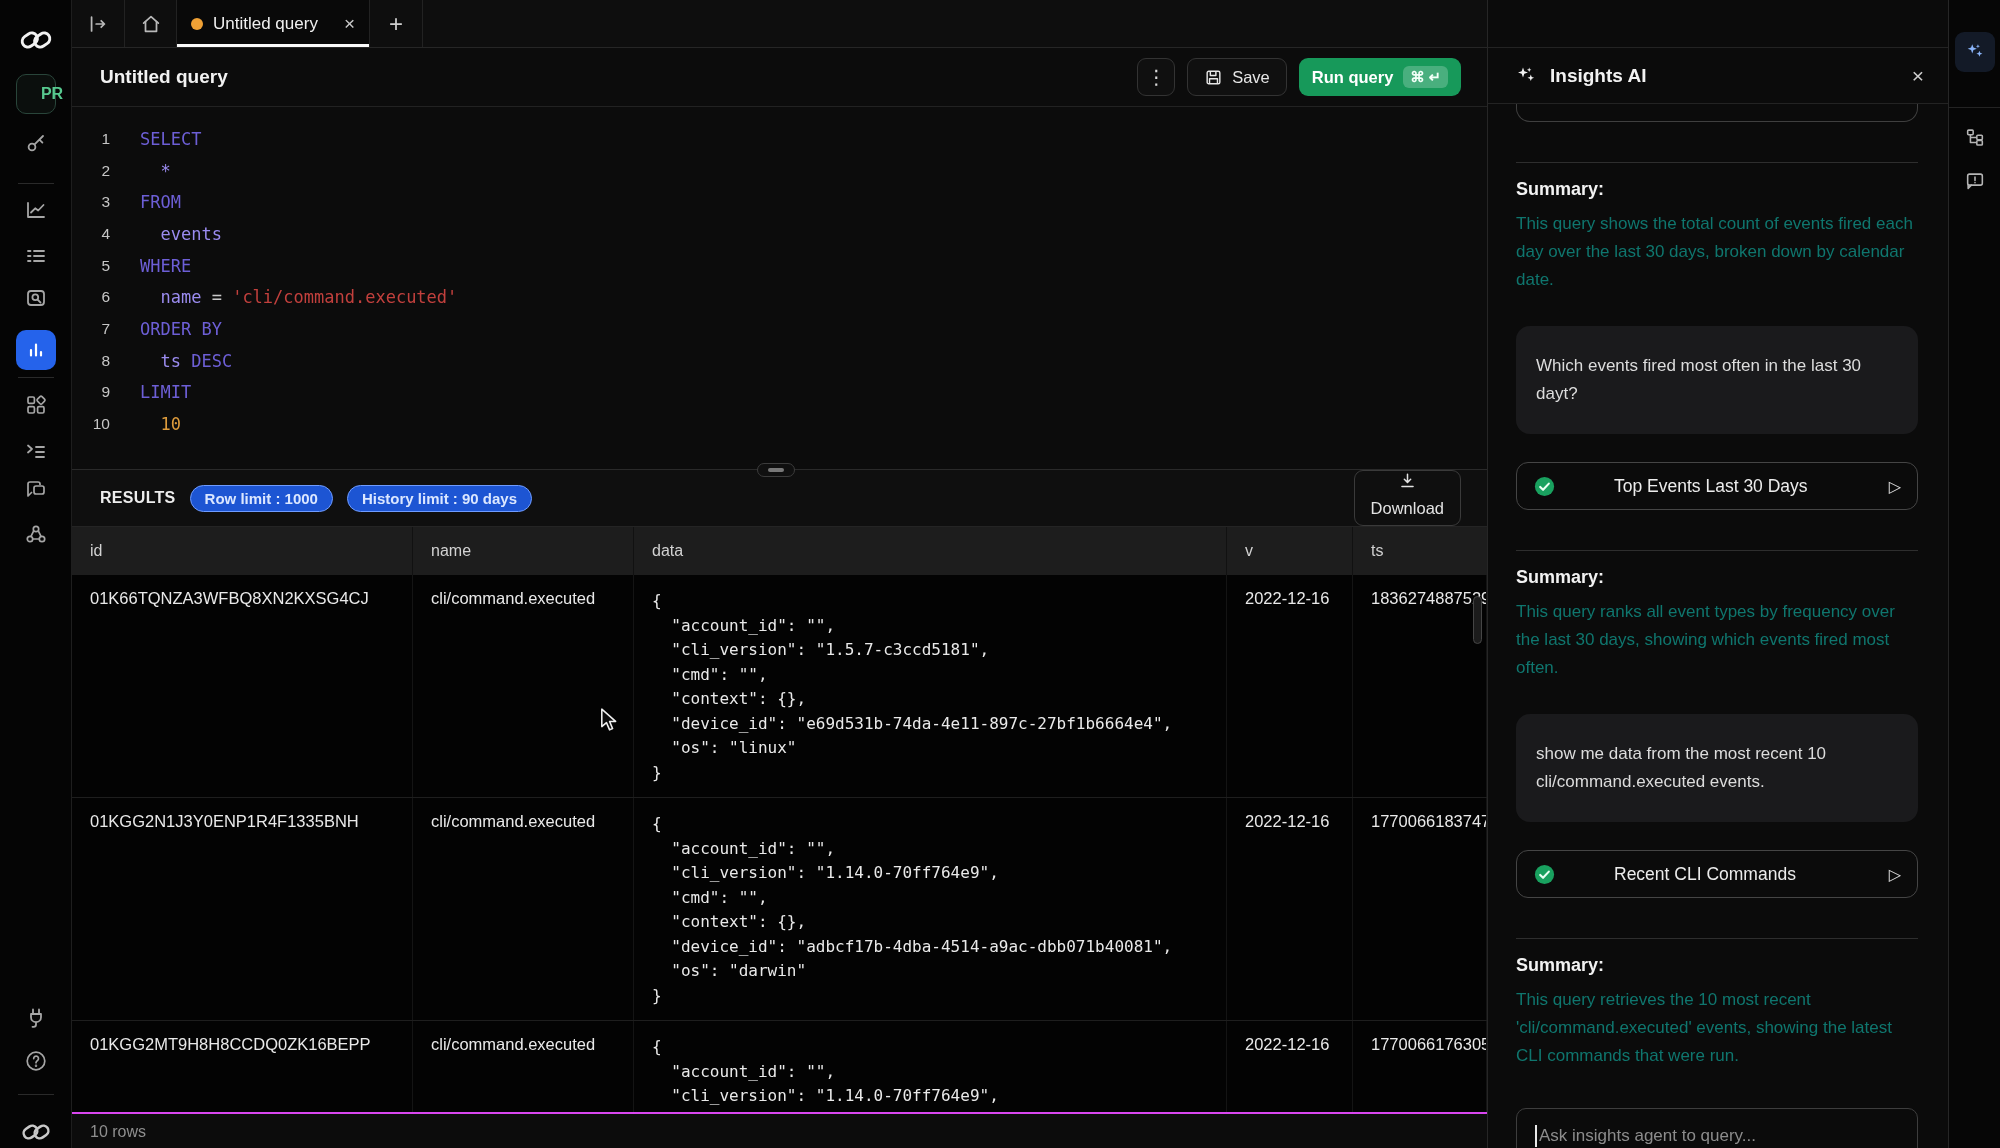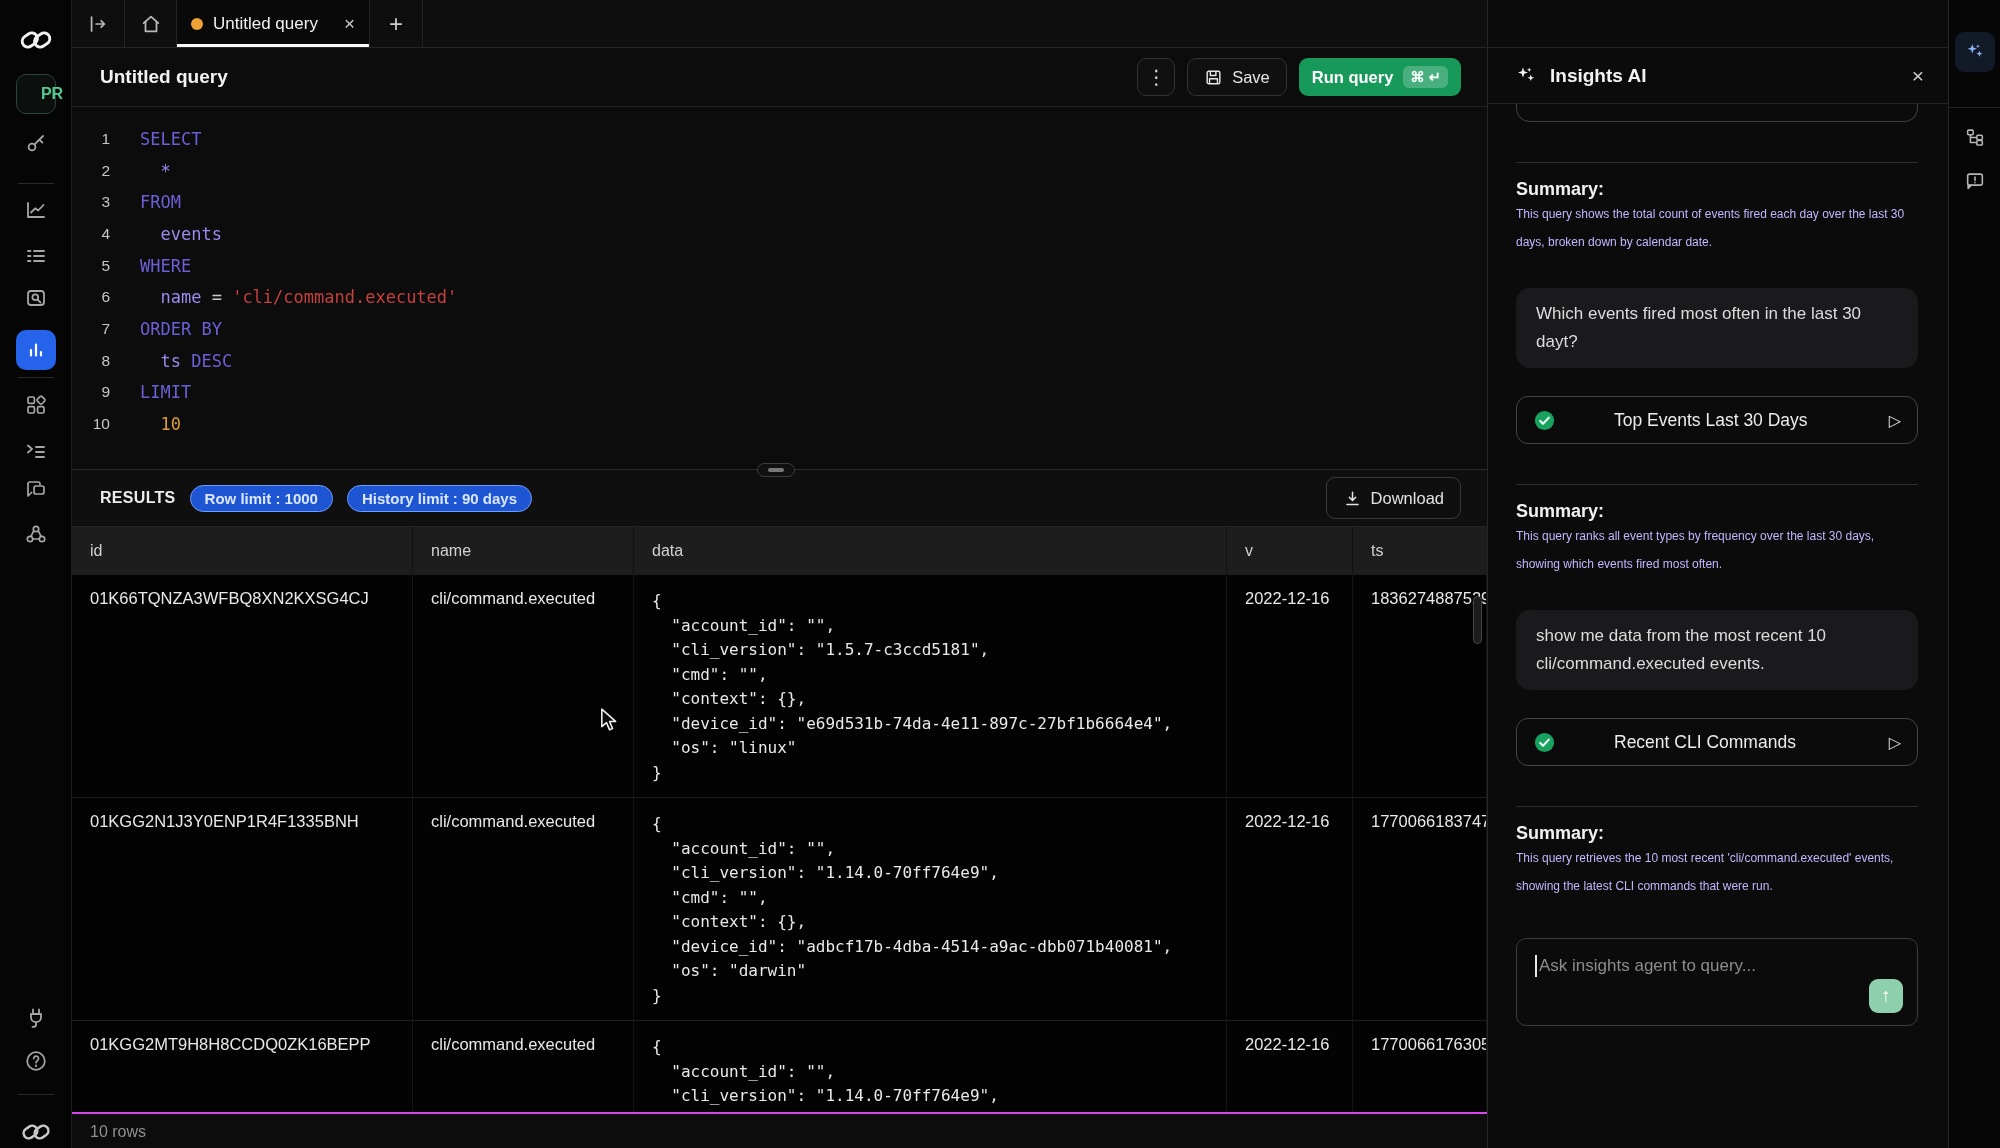--- a/index.html
+++ b/index.html
@@ -41,21 +41,21 @@
   .gutter { width:38px; text-align:right; color:#c6c6c6; font-size:15.5px; font-family:"Liberation Sans",sans-serif; flex:none; }
   .code-text { margin-left:30px; white-space:pre; }
   .tok-kw { color:#6d5fd6; } .tok-ident { color:#9b8cf0; } .tok-op { color:#c9c9c9; } .tok-str { color:#c2403d; } .tok-num { color:#de9c3c; }
 
   .splitter-handle { position:absolute; left:685px; top:463px; width:38px; height:14px; border:1px solid #3c3c3c; border-radius:7px; background:#101010; display:flex; align-items:center; justify-content:center; }
   .splitter-handle i { display:block; width:16px; height:4px; border-radius:2px; background:#787878; }
 
   .results-bar { height:57px; display:flex; align-items:center; padding:0 26px 0 28px; background:#0f0f0f; border-bottom:1px solid #242424; }
   .results-label { font-size:16px; font-weight:bold; color:#ededed; letter-spacing:.3px; }
   .badge { margin-left:14px; padding:4px 14px; border-radius:999px; background:#1d55d3; border:1.5px solid #6f9cff; color:#dbe7ff; font-size:15px; font-weight:600; white-space:nowrap; }
-  .download-btn { margin-left:auto; height:42px; border:1px solid #3a3a3a; border-radius:9px; display:flex; align-items:center; gap:9px; padding:0 16px; color:#e3e3e3; font-size:16.5px; background:#0f0f0f; }
+  .download-btn { margin-left:auto; height:56px; border:1px solid #3a3a3a; border-radius:9px; display:flex; align-items:center; gap:9px; padding:0 16px; color:#e3e3e3; font-size:16.5px; background:#0f0f0f;flex-direction:column; }
 
   .table-header { height:48px; background:#1d1d1d; display:flex; }
   .th { line-height:48px; padding-left:18px; color:#d2d2d2; font-size:16px; border-right:1px solid #111; }
   .col-id { width:341px; } .col-name { width:221px; } .col-data { width:593px; } .col-v { width:126px; } .col-ts { width:134px; border-right:none; }
   .table-body { height:537px; overflow:hidden; position:relative; background:#030303; }
   .trow { display:flex; border-bottom:1px solid #1e1e1e; }
   .td { padding:14px 0 12px 18px; border-right:1px solid #141414; font-size:16.5px; color:#e9e9e9; overflow:hidden; white-space:nowrap; }
   .td pre { font-family:"DejaVu Sans Mono", monospace; font-size:16px; line-height:24.5px; color:#e9e9e9; }
   .scroll-thumb { position:absolute; right:5px; top:21px; width:9px; height:48px; border-radius:5px; background:#1c1c1c; border:1px solid #454545; }
   .status-bar { height:36px; border-top:2px solid #d946ef; background:#0c0c0c; }
@@ -65,22 +65,22 @@
   .insights { position:absolute; left:1487px; top:0; width:461px; height:1148px; background:#0b0b0b; border-left:1px solid #262626; }
   .ins-topstrip { height:48px; border-bottom:1px solid #232323; }
   .ins-header { height:56px; display:flex; align-items:center; padding:0 24px 0 26px; border-bottom:1px solid #232323; }
   .ins-title { margin-left:12px; font-size:19px; font-weight:600; color:#f2f2f2; }
   .ins-close { margin-left:auto; font-size:21px; color:#cfcfcf; line-height:1; }
   .ins-content { padding:0 30px 0 28px; }
   .partial-card { height:18px; border:1px solid #3f3f3f; border-top:none; border-radius:0 0 14px 14px; }
   .ins-divider { margin-top:40px; height:1px; background:#2e2e2e; }
   .ins-summary { margin-top:16px; }
   .sum-head { font-size:18px; font-weight:bold; color:#f2f2f2; }
-  .sum-text { font-size:12px; line-height:28px; color:#c4b5fd; }
-  .ins-bubble { margin-top:32px; background:#1a1a1c; border-radius:14px; padding:12px 20px; font-size:17px; line-height:28px; color:#dcdcdc; }
+  .sum-text { margin-top:10px; font-size:17px; line-height:28px; color:#0f766e; }
+  .ins-bubble { margin-top:32px; background:#1a1a1c; border-radius:14px; padding:26px 20px; font-size:17px; line-height:28px; color:#dcdcdc; }
   .ins-card { margin-top:28px; height:48px; border:1px solid #454545; border-radius:12px; display:flex; align-items:center; padding:0 16px;gap:44px; }
   .card-label { margin-left:14px; font-size:17.5px; color:#ececec; }
   .card-play { margin-left:auto; color:#e0e0e0; font-size:16px; }
   .ins-input { margin-top:38px; height:88px; border:1px solid #3d3d3d; border-radius:10px; position:relative; padding:16px 18px; }
   .caret { display:inline-block; width:2px; height:22px; background:#e8e8e8; vertical-align:middle; margin-right:2px; animation:blink 1.1s steps(1) infinite; }
   @keyframes blink { 50% { opacity:0; } }
   .placeholder { font-size:17px; color:#8c8c8c; vertical-align:middle; }
   .send-btn { position:absolute; right:14px; bottom:12px; width:34px; height:34px; border-radius:9px; background:#8ecfad; display:flex; align-items:center; justify-content:center; color:#fdfffe; font-size:19px; font-weight:bold; }
 
   

